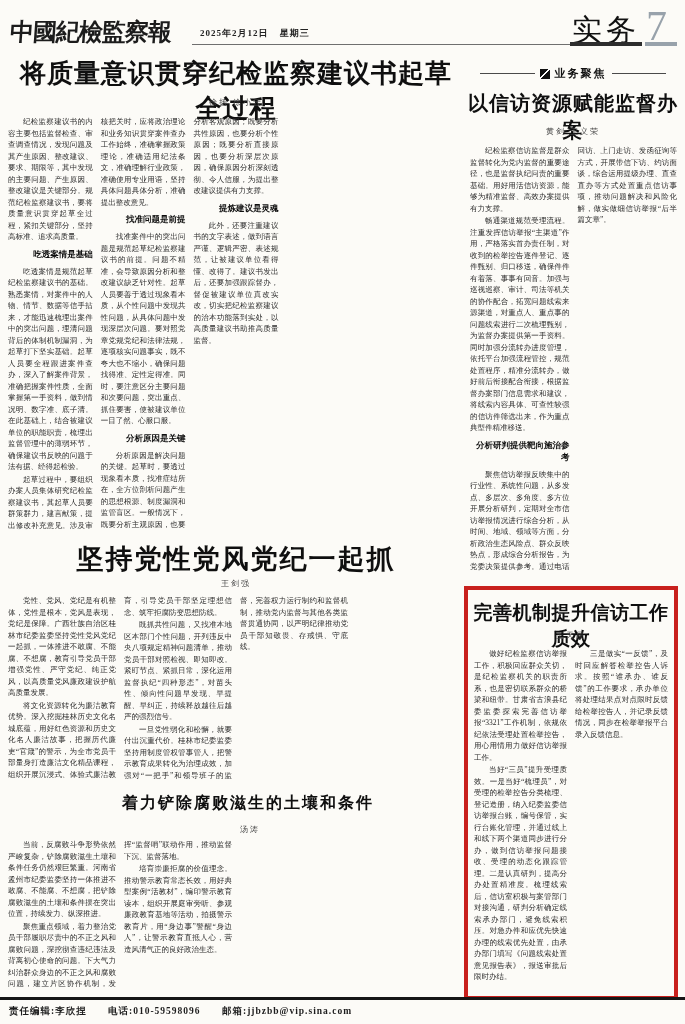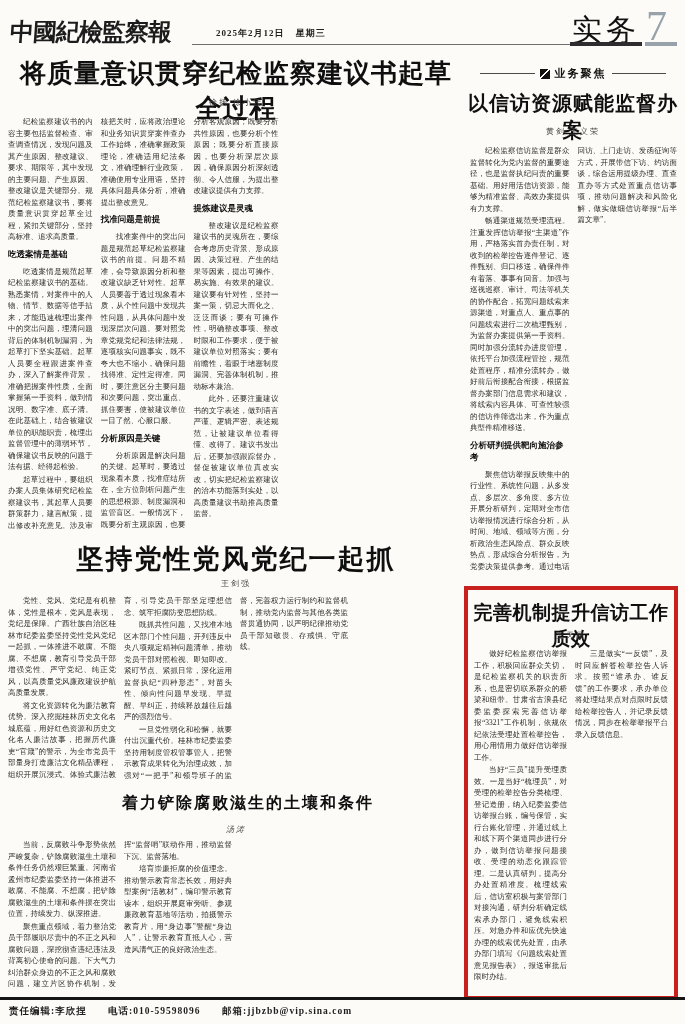--- a/index.html
+++ b/index.html
@@ -1,45 +1,45 @@
 <!DOCTYPE html>
 <html><head>
 <meta charset="utf-8">
 <style>
   html,body{margin:0;padding:0;background:#d9d9d6;}
   .page{position:relative;width:685px;height:1024px;background:#fcfbf7;overflow:hidden;
         font-family:"Liberation Serif", serif;color:#1c1c1c;}
   
   .masthead{position:absolute;left:10px;top:16px;font-size:24px;font-weight:900;
             letter-spacing:-1px;transform:skewX(-4deg);font-family:"Liberation Serif",serif;}
-  .issue-date{position:absolute;left:200px;top:27px;font-size:9px;font-weight:bold;color:#222;letter-spacing:1px;margin-left:16px;}
+  .issue-date{position:absolute;left:200px;top:27px;font-size:9px;font-weight:bold;color:#222;letter-spacing:1px;}
   .rule-thin{position:absolute;left:192px;top:44px;width:420px;height:1px;background:#6f6f6f;}
   .section-name{position:absolute;left:572px;top:10px;font-size:30px;letter-spacing:4px;
                 font-family:"Liberation Serif",serif;color:#111;}
   .rule-dark{position:absolute;left:570px;top:42px;width:72px;height:4px;background:#2d2d2d;}
   .page-number{position:absolute;left:646px;top:2px;font-size:42px;color:#98a2ab;font-family:"Liberation Serif",serif;}
   .rule-gray{position:absolute;left:645px;top:42px;width:32px;height:4px;background:#98a2ab;}
   
   .headline{position:absolute;text-align:center;font-weight:900;font-family:"Liberation Serif",serif;color:#0f0f0f;}
   .byline{position:absolute;text-align:center;font-size:8px;color:#444;letter-spacing:2px;}
   .colbody{position:absolute;column-gap:8px;column-fill:auto;overflow:hidden;}
   .body-p{font-size:7.5px;line-height:11.5px;text-align:justify;text-indent:2em;margin:0 0 1px;color:#2b2b2b;}
-  .sub-head{font-size:8.5px;font-weight:bold;text-align:left;margin:6px 0 5px;color:#0f0f0f;
+  .sub-head{font-size:8.5px;font-weight:bold;text-align:right;margin:6px 0 5px;color:#0f0f0f;
             font-family:"Liberation Serif",serif;}
   
   .hl-a{left:8px;top:56px;width:456px;font-size:26px;letter-spacing:1px;}
   .by-a{left:8px;top:97px;width:456px;}
   .body-a{left:8px;top:116px;width:456px;height:420px;column-count:5;}
   
   .hl-b{left:8px;top:541px;width:456px;font-size:27px;letter-spacing:2px;}
   .by-b{left:8px;top:578px;width:456px;}
   .body-b{left:8px;top:595px;width:456px;height:193px;column-count:4;}
   
   .hl-c{left:20px;top:793px;width:456px;font-size:16px;letter-spacing:2px;}
-  .by-c{left:8px;top:824px;width:456px;font-style:italic;}
+  .by-c{left:22px;top:824px;width:456px;}
   .body-c{left:8px;top:839px;width:456px;height:152px;column-count:4;}
   
   .badge-row{position:absolute;left:480px;top:66px;width:186px;display:flex;align-items:center;gap:5px;}
   .badge-rule{flex:1;height:1px;background:#4a4a4a;}
   .badge-icon{width:10px;height:10px;background:linear-gradient(135deg,#111 40%,#fff 42%,#fff 52%,#111 54%);}
   .badge-label{font-size:11px;font-weight:bold;letter-spacing:2px;color:#111;
                font-family:"Liberation Serif",serif;}
   .hl-d{left:468px;top:90px;width:210px;font-size:20px;letter-spacing:1px;}
   .by-d{left:468px;top:126px;width:210px;}
   .body-d{left:470px;top:145px;width:207px;height:437px;column-count:2;}
@@ -76,21 +76,20 @@
   <div class="colbody body-a">
       <p class="body-p">纪检监察建议书的内容主要包括监督检查、审查调查情况，发现问题及其产生原因、整改建议、要求、期限等，其中发现的主要问题、产生原因、整改建议是关键部分。规范纪检监察建议书，要将质量意识贯穿起草全过程，紧扣关键部分，坚持高标准、追求高质量。</p>
       <div class="sub-head">吃透案情是基础</div>
       <p class="body-p">吃透案情是规范起草纪检监察建议书的基础。熟悉案情，对案件中的人物、情节、数据等信手拈来，才能迅速梳理出案件中的突出问题，理清问题背后的体制机制漏洞，为起草打下坚实基础。起草人员要全程跟进案件查办，深入了解案件背景，准确把握案件性质，全面掌握第一手资料，做到情况明、数字准、底子清。在此基础上，结合被建议单位的职能职责，梳理出监督管理中的薄弱环节，确保建议书反映的问题于法有据、经得起检验。</p>
       <p class="body-p">起草过程中，要组织办案人员集体研究纪检监察建议书，其起草人员要群策群力，建言献策，提出修改补充意见。涉及审核把关时，应将政治理论和业务知识贯穿案件查办工作始终，准确掌握政策理论，准确适用纪法条文，准确理解行业政策，准确使用专业用语，坚持具体问题具体分析，准确提出整改意见。</p>
       <div class="sub-head">找准问题是前提</div>
       <p class="body-p">找准案件中的突出问题是规范起草纪检监察建议书的前提。问题不精准，会导致原因分析和整改建议缺乏针对性。起草人员要善于透过现象看本质，从个性问题中发现共性问题，从具体问题中发现深层次问题。要对照党章党规党纪和法律法规，逐项核实问题事实，既不夸大也不缩小，确保问题找得准、定性定得准。同时，要注意区分主要问题和次要问题，突出重点、抓住要害，使被建议单位一目了然、心服口服。</p>
       <div class="sub-head">分析原因是关键</div>
       <p class="body-p">分析原因是解决问题的关键。起草时，要透过现象看本质，找准症结所在，全方位剖析问题产生的思想根源、制度漏洞和监管盲区。一般情况下，既要分析主观原因，也要分析客观原因；既要分析共性原因，也要分析个性原因；既要分析直接原因，也要分析深层次原因，确保原因分析深刻透彻、令人信服，为提出整改建议提供有力支撑。</p>
       <div class="sub-head">提炼建议是灵魂</div>
-      <p class="body-p">整改建议是纪检监察建议书的灵魂所在，要综合考虑历史背景、形成原因、决策过程、产生的结果等因素，提出可操作、易实施、有效果的建议。建议要有针对性，坚持一案一策，切忌大而化之、泛泛而谈；要有可操作性，明确整改事项、整改时限和工作要求，便于被建议单位对照落实；要有前瞻性，着眼于堵塞制度漏洞、完善体制机制，推动标本兼治。</p>
       <p class="body-p">此外，还要注重建议书的文字表述，做到语言严谨、逻辑严密、表述规范，让被建议单位看得懂、改得了。建议书发出后，还要加强跟踪督办，督促被建议单位真改实改，切实把纪检监察建议的治本功能落到实处，以高质量建议书助推高质量监督。</p>
     </div>
 
   <div class="headline hl-b">坚持党性党风党纪一起抓</div>
   <div class="byline by-b">王剑强</div>
   <div class="colbody body-b">
       <p class="body-p">党性、党风、党纪是有机整体，党性是根本，党风是表现，党纪是保障。广西壮族自治区桂林市纪委监委坚持党性党风党纪一起抓，一体推进不敢腐、不能腐、不想腐，教育引导党员干部增强党性、严守党纪、纯正党风，以高质量党风廉政建设护航高质量发展。</p>
       <p class="body-p">将文化资源转化为廉洁教育优势。深入挖掘桂林历史文化名城底蕴，用好红色资源和历史文化名人廉洁故事，把握历代廉吏“官箴”的警示，为全市党员干部量身打造廉洁文化精品课程，组织开展沉浸式、体验式廉洁教育，引导党员干部坚定理想信念、筑牢拒腐防变思想防线。</p>
       <p class="body-p">既抓共性问题，又找准本地区本部门个性问题，开列违反中央八项规定精神问题清单，推动党员干部对照检视、即知即改。紧盯节点、紧抓日常，深化运用监督执纪“四种形态”，对苗头性、倾向性问题早发现、早提醒、早纠正，持续释放越往后越严的强烈信号。</p>
       <p class="body-p">一旦党性弱化和松懈，就要付出沉重代价。桂林市纪委监委坚持用制度管权管事管人，把警示教育成果转化为治理成效，加强对“一把手”和领导班子的监督，完善权力运行制约和监督机制，推动党内监督与其他各类监督贯通协同，以严明纪律推动党员干部知敬畏、存戒惧、守底线。</p>

